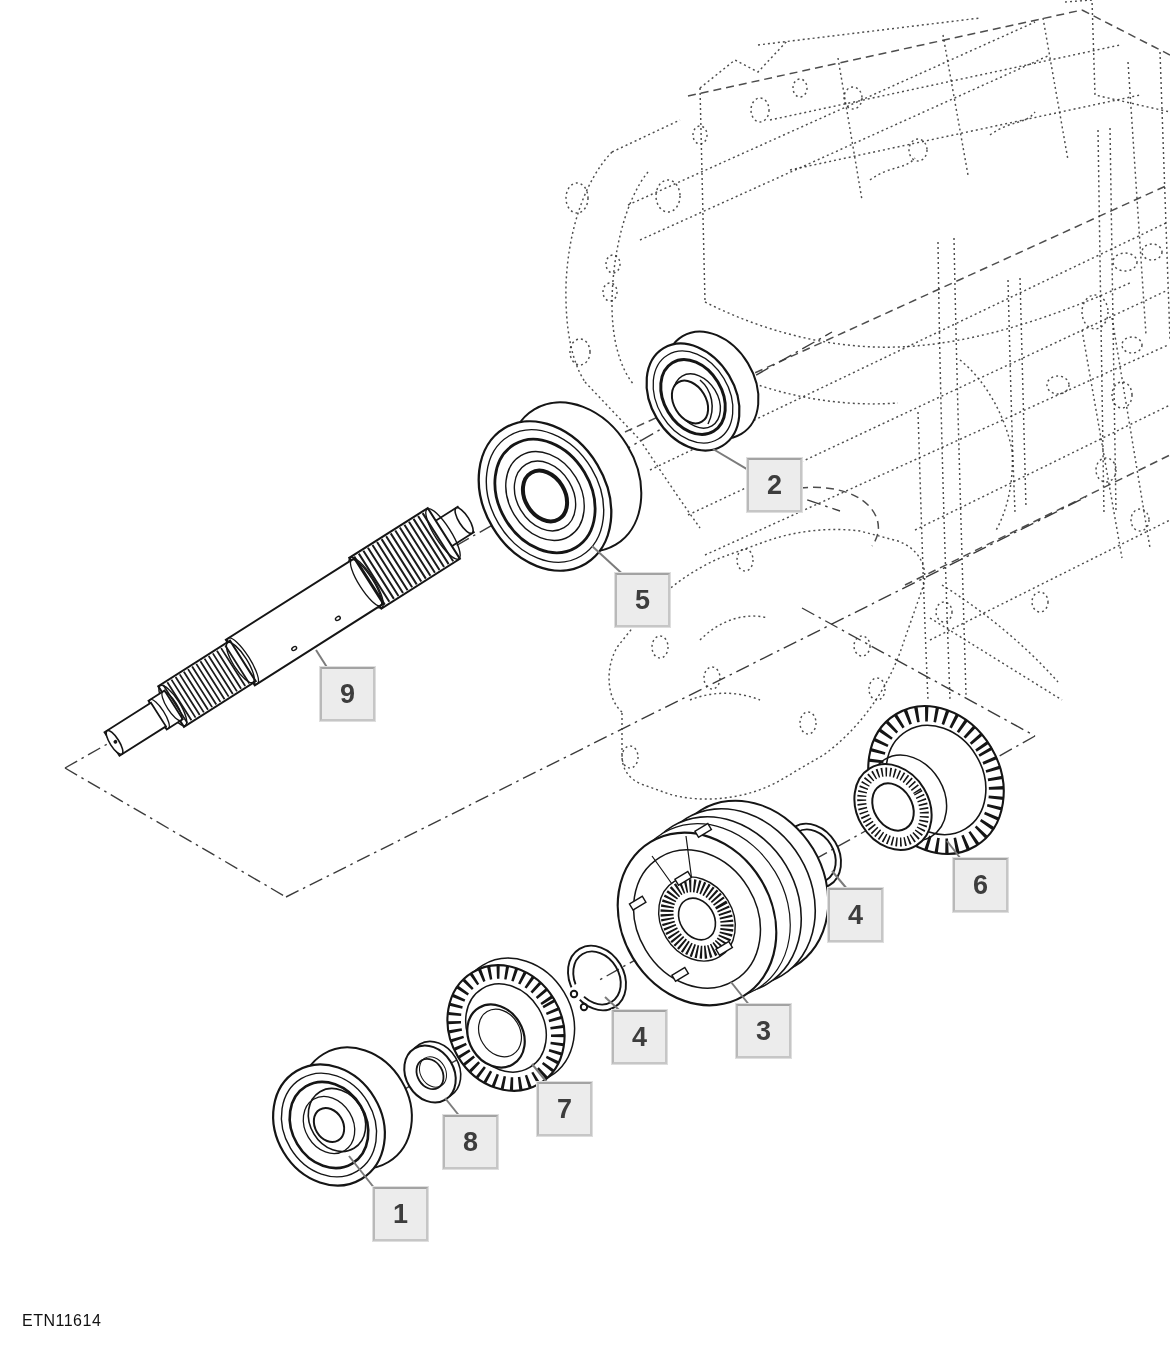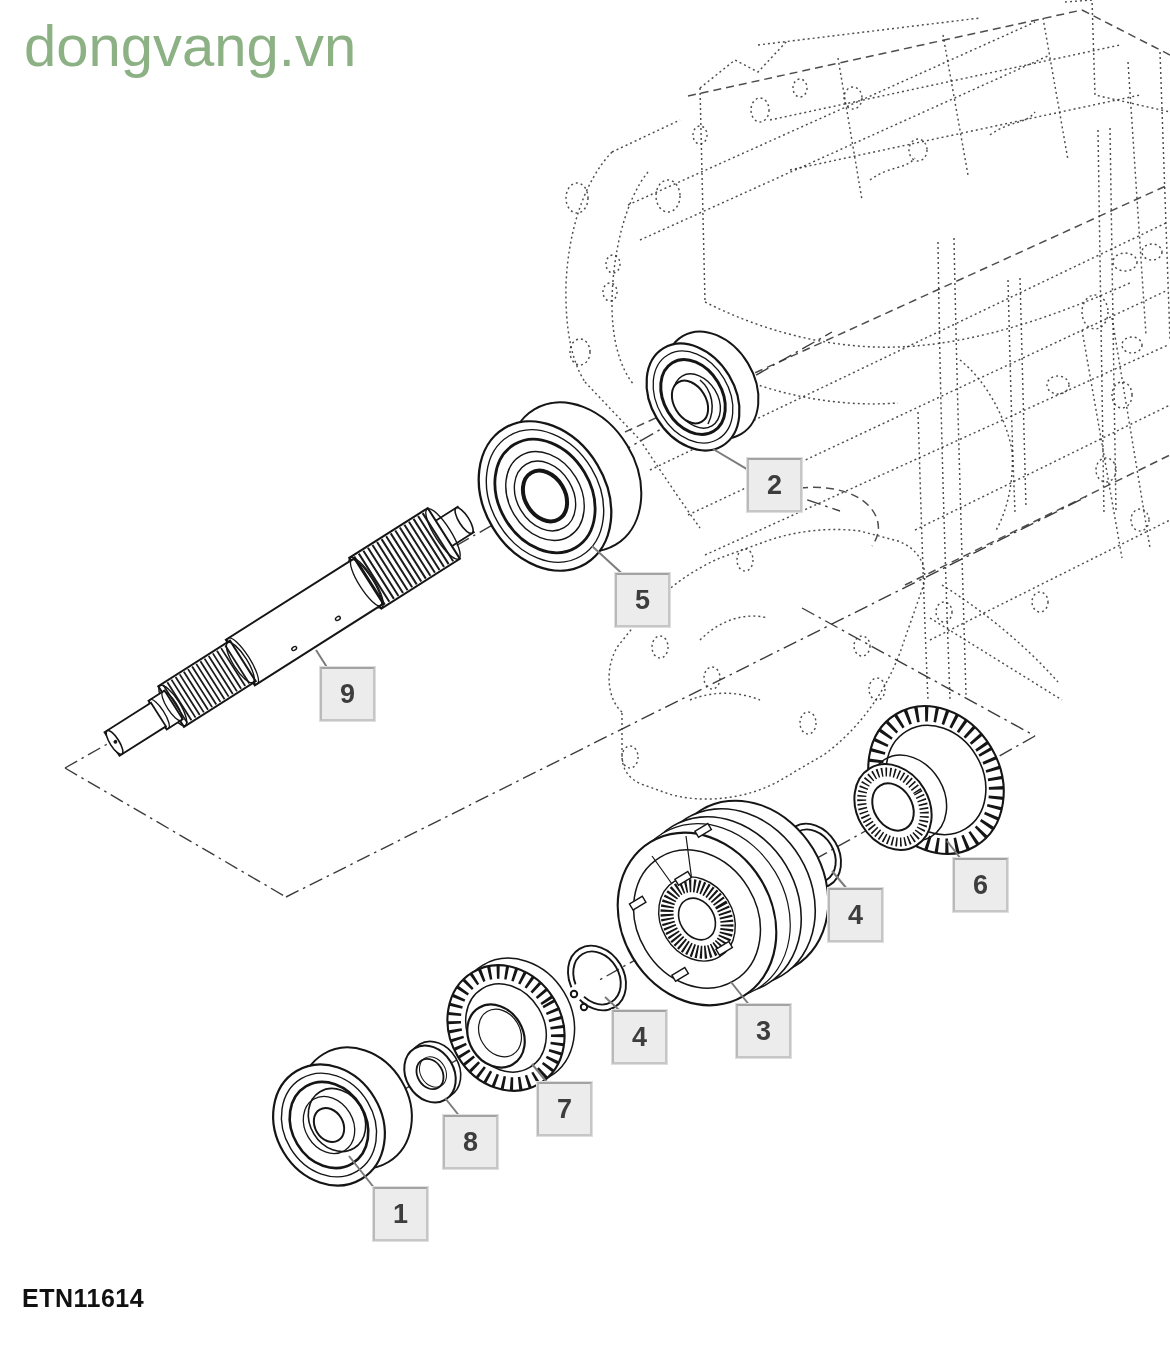--- a/index.html
+++ b/index.html
@@ -6,22 +6,22 @@
   .stage{
     position:relative;width:1170px;height:1366px;background:#ffffff;overflow:hidden;
     font-family:"Liberation Sans", sans-serif;
   }
   .watermark{
     position:absolute;left:24px;top:12px;
     font-size:58px;font-weight:400;letter-spacing:0px;color:#8CB184;
     user-select:none;
   }
   .figure-code{
-    position:absolute;left:22px;top:1284px;
-    font-size:25px;font-weight:bold;color:#111;letter-spacing:.5px;
+    position:absolute;left:22px;top:1312px;
+    font-size:16px;font-weight:normal;color:#111;letter-spacing:.5px;
   }
   svg.diagram{position:absolute;left:0;top:0;}
   
   .hd{fill:none;stroke:#2e2e2e;stroke-width:1.45;stroke-dasharray:2 3;opacity:.85;}
   .hD{fill:none;stroke:#2e2e2e;stroke-width:1.5;stroke-dasharray:8 5;opacity:.85;}
   .cl{fill:none;stroke:#3c3c3c;stroke-width:1.4;stroke-dasharray:14 5 2.5 5;}
   .pt{fill:#ffffff;stroke:#151515;}
   .ln{fill:none;stroke:#151515;}
   .leader{stroke:#7b7b7b;stroke-width:2;fill:none;}
   
@@ -267,21 +267,20 @@
       <path class="leader" d="M947,841 L971,872"></path>
       <path class="leader" d="M832,871 L853,896"></path>
       <path class="leader" d="M731,982 L758,1016"></path>
       <path class="leader" d="M605,997 L631,1021"></path>
       <path class="leader" d="M532,1064 L558,1096"></path>
       <path class="leader" d="M445,1098 L465,1123"></path>
       <path class="leader" d="M349,1156 L379,1194"></path>
     </g>
   </svg>
 
-  <div class="watermark">dongvang.vn</div>
   <div class="figure-code">ETN11614</div>
 
   <div class="callout co-p2">2</div>
   <div class="callout co-p5">5</div>
   <div class="callout co-p9">9</div>
   <div class="callout co-p6">6</div>
   <div class="callout co-p4a">4</div>
   <div class="callout co-p3">3</div>
   <div class="callout co-p4b">4</div>
   <div class="callout co-p7">7</div>

